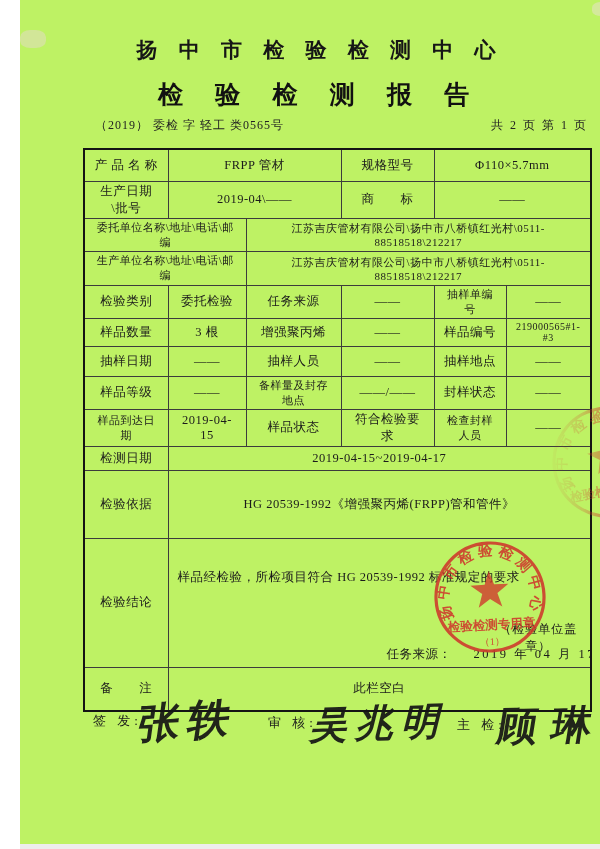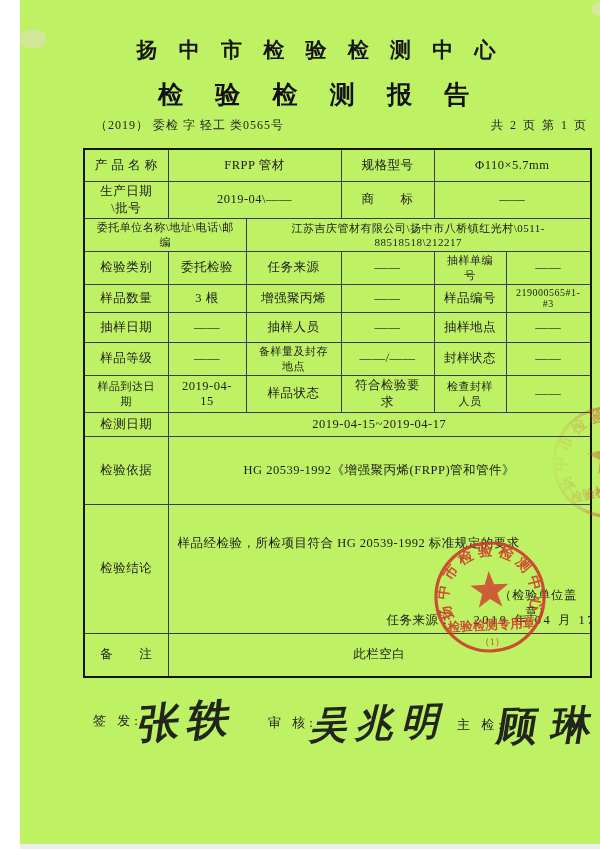--- a/index.html
+++ b/index.html
@@ -98,20 +98,24 @@
       <tr class="r2">
         <td>生产日期\批号</td>
         <td colspan="2">2019-04\——</td>
         <td>商　　标</td>
         <td colspan="2">——</td>
       </tr>
       <tr class="r3">
         <td colspan="2" class="small">委托单位名称\地址\电话\邮编</td>
         <td colspan="4" class="left small">江苏吉庆管材有限公司\扬中市八桥镇红光村\0511-88518518\212217</td>
       </tr>
+      <tr class="r4">
+        <td colspan="2" class="small">生产单位名称\地址\电话\邮编</td>
+        <td colspan="4" class="left small">江苏吉庆管材有限公司\扬中市八桥镇红光村\0511-88518518\212217</td>
+      </tr>
       <tr class="r5">
         <td>检验类别</td>
         <td>委托检验</td>
         <td>任务来源</td>
         <td>——</td>
         <td class="small">抽样单编号</td>
         <td>——</td>
       </tr>
       <tr class="r6">
         <td>样品数量</td>

